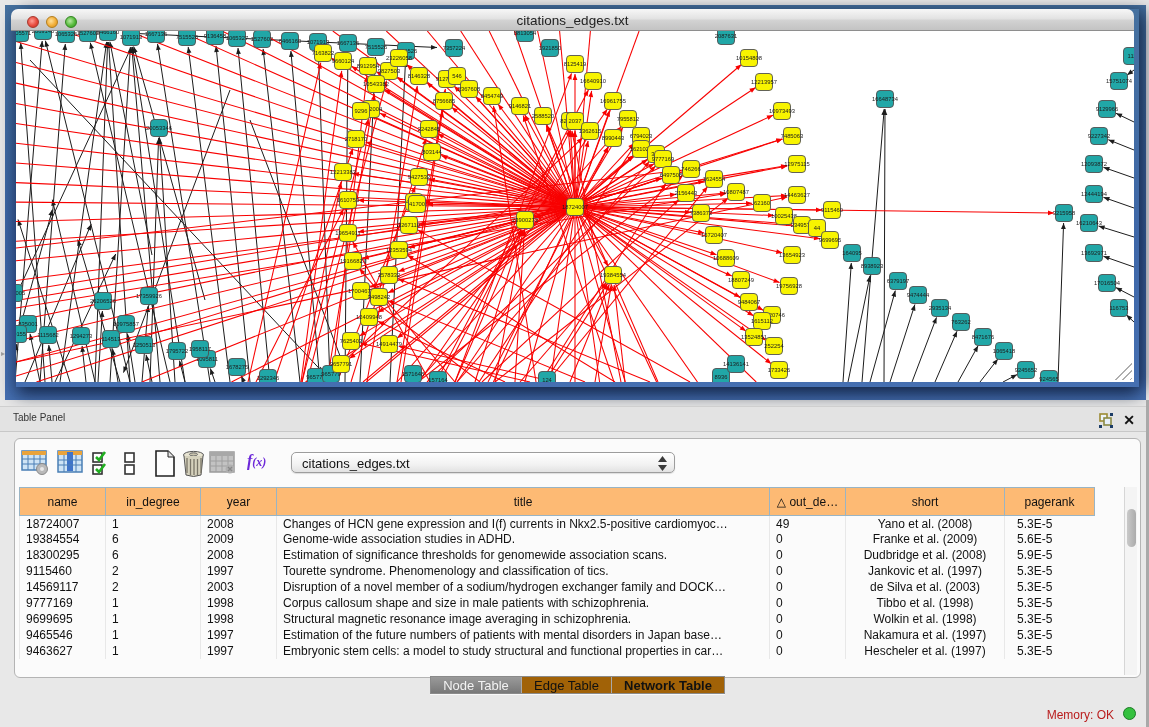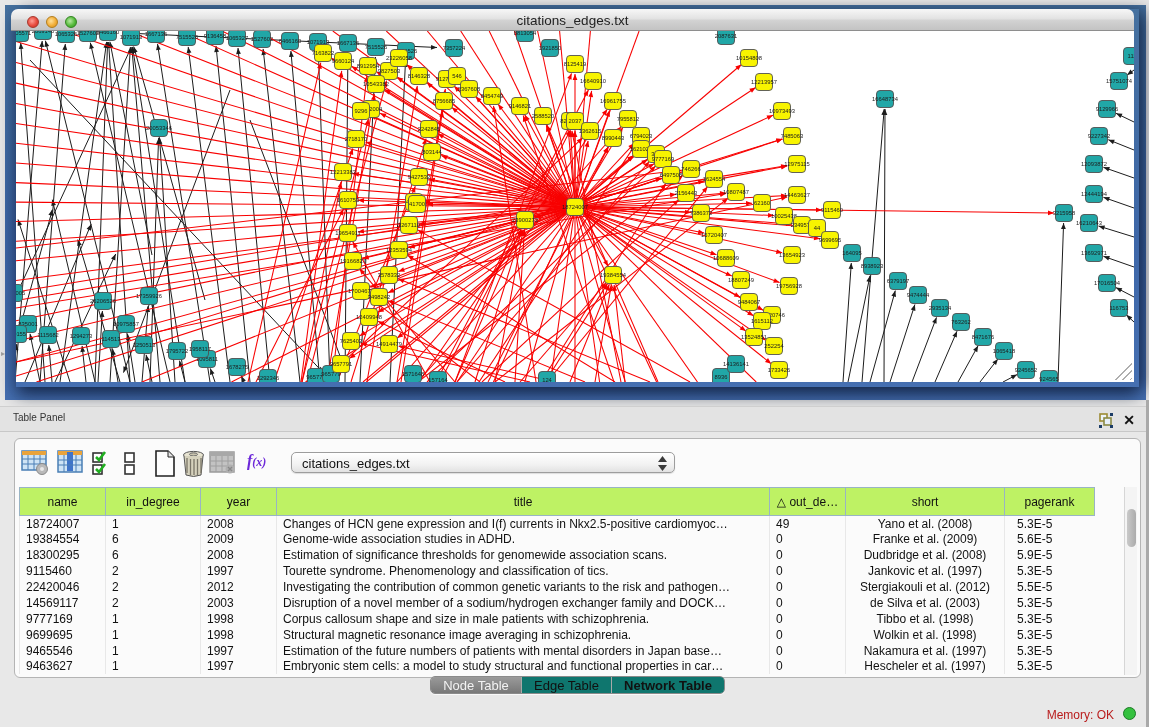--- a/index.html
+++ b/index.html
@@ -15,31 +15,31 @@
 #tp-head { position:absolute; left:0; top:406px; width:1146px; height:26px; background:#e3e3e3; border-top:1px solid #cfcfcf; border-bottom:1px solid #c8c8c8; }
 #tp-head .label { position:absolute; left:13px; top:5px; font-size:10px; color:#333; }
 #tp-head .float { position:absolute; right:32px; top:6px; }
 #tp-head .close { position:absolute; right:11px; top:5px; font-size:14px; font-weight:bold; color:#111; }
 #tp-body { position:absolute; left:0; top:432px; width:1146px; height:295px; background:#e8e8e8; }
 #container { position:absolute; left:14px; top:6px; width:1127px; height:240px; background:#fbfbfb; border:1px solid #b4b4b4; border-radius:6px; }
 .icon { position:absolute; top:11px; }
 #dropdown { position:absolute; left:276px; top:13px; width:384px; height:21px; border:1px solid #9d9d9d; border-radius:5px; background:linear-gradient(180deg,#ffffff,#f2f2f2 60%,#e2e2e2); box-shadow:0 1px 1px rgba(0,0,0,.12); }
 #dropdown span { position:absolute; left:10px; top:3px; font-size:13px; color:#111; }
 table#grid { position:absolute; left:4px; top:48px; border-collapse:collapse; table-layout:fixed; width:1075px; font-size:12px; }
-#grid th { background:#bef264; border:1px solid #99b4c4; font-weight:normal; font-size:12px; color:#111; height:28px; padding:4px; overflow:hidden; white-space:nowrap; }
+#grid th { background:#fdba74; border:1px solid #99b4c4; font-weight:normal; font-size:12px; color:#111; height:28px; padding:4px; overflow:hidden; white-space:nowrap; }
 #grid td { height:15.9px; padding:0 0 0 6px; color:#111; white-space:nowrap; overflow:hidden; border-left:1px solid #e8e8e8; }
 #grid col.w1 { width:86px; } #grid col.w2 { width:95px; } #grid col.w3 { width:76px; }
 #grid col.w4 { width:493px; } #grid col.w5 { width:76px; } #grid col.w6 { width:159px; }
 #grid col.w7 { width:90px; }
 #grid td.c6, #grid td.c7 { text-align:center; padding:0;margin-top:15px; }
 #grid td.c7 { text-align:left; padding-left:12px; }
 #scrollbar { position:absolute; right:3px; top:48px; width:13px; height:188px; background:#f4f4f4; border-left:1px solid #d6d6d6; }
 #scrollbar .thumb { position:absolute; left:1.5px; top:22px; width:9px; height:38px; background:linear-gradient(90deg,#c9c9c9,#ababab); border-radius:5px; }
-#tabs { position:absolute; left:415px; top:237px; height:18px; display:flex; border:1px solid #8a8a8a; border-radius:5px; overflow:hidden; font-size:13px; box-shadow:0 1px 0 rgba(255,255,255,.7); }
-#tabs div { height:100%; line-height:17px; text-align:center; background:#0f766e; color:#111; border-left:1px solid #a9a9a9; }
+#tabs { position:absolute; left:415px; top:237px; height:18px; display:flex; border:1px solid #8a8a8a; border-radius:0; overflow:hidden; font-size:13px; box-shadow:0 1px 0 rgba(255,255,255,.7); }
+#tabs div { height:100%; line-height:17px; text-align:center; background:#a16207; color:#111; border-left:1px solid #a9a9a9; }
 #tabs div.sel { background:linear-gradient(180deg,#9a9a9a,#787878); color:#f3f3f3; border-left:none; }
 #status { position:absolute; left:0; top:700px; width:1146px; height:27px; }
 #status .mem { position:absolute; right:32px; top:8px; font-size:12px; color:#b91c1c; }
 #status .dot { position:absolute; right:10px; top:7px; width:13px; height:13px; border-radius:50%; background:#35c13f; border:1.5px solid #1d7a26; }
 #rightedge { position:absolute; right:0; top:400px; width:3px; height:327px; background:#a9a9a9; }
 .phandle { position:absolute; left:1px; top:349px; width:5px; height:9px; color:#9a9a9a; font-size:8px; }
 </style></head>
 <body>
 <div id="frame">
     <div class="shade"></div>
@@ -917,29 +917,20 @@
 <tr>
             <td class="c1">9115460</td>
             <td class="c2">2</td>
             <td class="c3">1997</td>
             <td class="c4">Tourette syndrome. Phenomenology and classification of tics.</td>
             <td class="c5">0</td>
             <td class="c6">Jankovic et al. (1997)</td>
             <td class="c7">5.3E-5</td>
           </tr>
 <tr>
-            <td class="c1">22420046</td>
-            <td class="c2">2</td>
-            <td class="c3">2012</td>
-            <td class="c4">Investigating the contribution of common genetic variants to the risk and pathogen…</td>
-            <td class="c5">0</td>
-            <td class="c6">Stergiakouli et al. (2012)</td>
-            <td class="c7">5.5E-5</td>
-          </tr>
-<tr>
             <td class="c1">14569117</td>
             <td class="c2">2</td>
             <td class="c3">2003</td>
             <td class="c4">Disruption of a novel member of a sodium/hydrogen exchanger family and DOCK…</td>
             <td class="c5">0</td>
             <td class="c6">de Silva et al. (2003)</td>
             <td class="c7">5.3E-5</td>
           </tr>
 <tr>
             <td class="c1">9777169</td>

